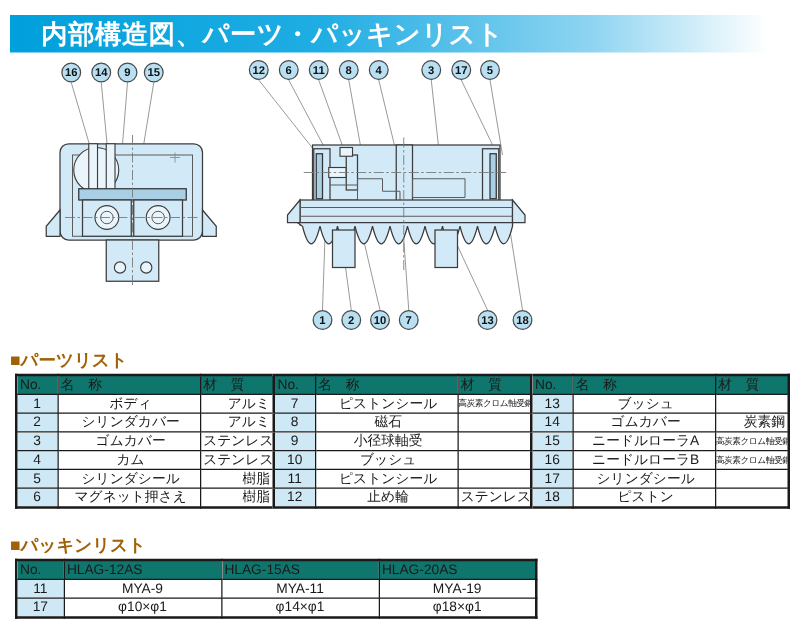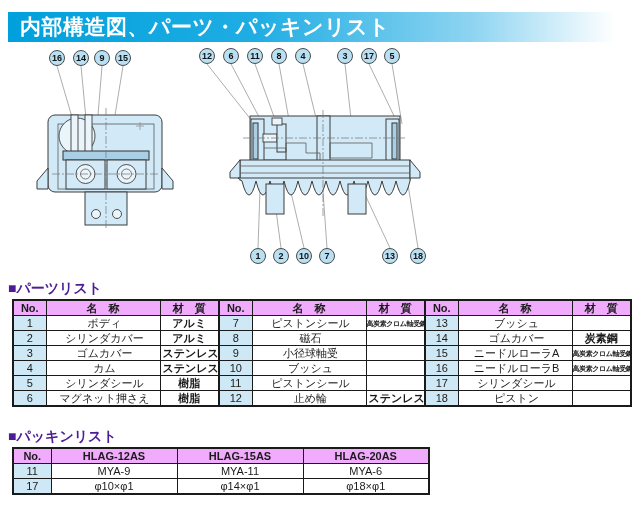--- a/index.html
+++ b/index.html
@@ -7,44 +7,44 @@
     width:635px; height:505px; position:relative; background:#ffffff;
     font-family:"Liberation Sans","DejaVu Sans",sans-serif; overflow:hidden;
   }
   
   .titlebar {
     position:absolute; left:8px; top:12px; width:619px; height:30px;
     background:linear-gradient(to right,#00a0dc 0%,#1fade3 40%,#8ed4f1 75%,#ffffff 98%);
     display:flex; align-items:center;
   }
   .titlebar .t {
-    color:#ffffff; font-weight:bold; font-size:21px; padding-left:12px;
+    color:#ffffff; font-weight:bold; font-size:21px; padding-left:25px;
     letter-spacing:0.5px; white-space:nowrap;
   }
   
   .diag { position:absolute; left:0; top:48px; }
   .shape { fill:#d2eaf7; stroke:#3c3c3c; stroke-width:1; }
   .shape2 { fill:#e9f5fb; stroke:#3c3c3c; stroke-width:0.9; }
   .inner { fill:none; stroke:#5a5a5a; stroke-width:0.8; }
   .dark { fill:#a8cfe4; stroke:#333; stroke-width:1; }
   .ln { stroke:#8a8a8a; stroke-width:0.7; }
   .cl { stroke:#777; stroke-width:0.7; stroke-dasharray:8 2 2 2; }
   .callout circle { fill:#b9e0f2; stroke:#4a4a4a; stroke-width:1; }
   .callout text { font-size:9px; font-weight:bold; fill:#111; text-anchor:middle; }
   
-  .sect { position:absolute; left:8px; font-size:14px; font-weight:bold; color:#4c1d95; white-space:nowrap; }
+  .sect { position:absolute; left:8px; font-size:14px; font-weight:bold; color:#a16207; white-space:nowrap; }
   
   table { border-collapse:collapse; table-layout:fixed; position:absolute; left:12px;
           font-size:11px; color:#1a1a1a; border:2px solid #1a1a1a; }
   td,th { border:1px solid #1a1a1a; height:14px; padding:0 2px; overflow:hidden;
           white-space:nowrap; line-height:1; }
-  th { background:#f0abfc; font-weight:bold; text-align:center; }
+  th { background:#0f766e; font-weight:normal; text-align:left; }
   td.no { background:#cfe8f5; text-align:center; }
   td.nm { text-align:center; padding-left:5px; }
-  td.mt { text-align:center;font-weight:bold; }
+  td.mt { text-align:right; }
   td.sm { font-size:7px; letter-spacing:-0.4px; padding:0; }
   td.gs, th.gs { border-left-width:2px; }
   .parts { top:299px; width:620px; }
   .pack  { top:447px; width:416px; }
   .pack td { text-align:center; }
 </style>
 </head>
 <body>
 
 <div class="titlebar">
@@ -327,21 +327,21 @@
       <tr>
     <th>No.</th>
     <th>HLAG-12AS</th>
     <th>HLAG-15AS</th>
     <th>HLAG-20AS</th>
   </tr>
   <tr>
     <td class="no">11</td>
     <td>MYA-9</td>
     <td>MYA-11</td>
-    <td>MYA-6</td>
+    <td>MYA-19</td>
   </tr>
   <tr>
     <td class="no">17</td>
     <td>φ10×φ1</td>
     <td>φ14×φ1</td>
     <td>φ18×φ1</td>
   </tr>
 </tbody>
   </table>
 

